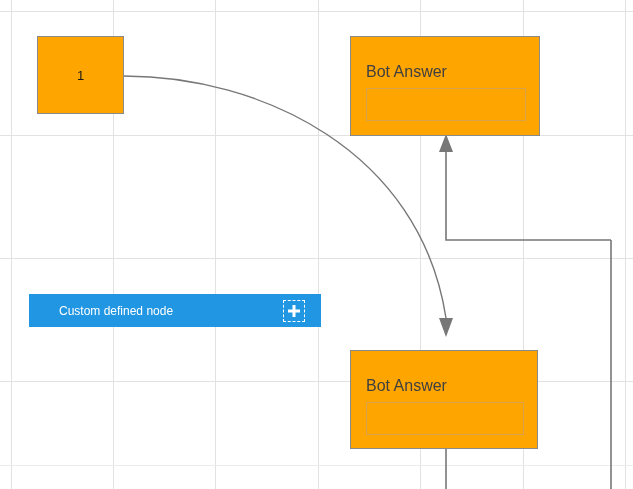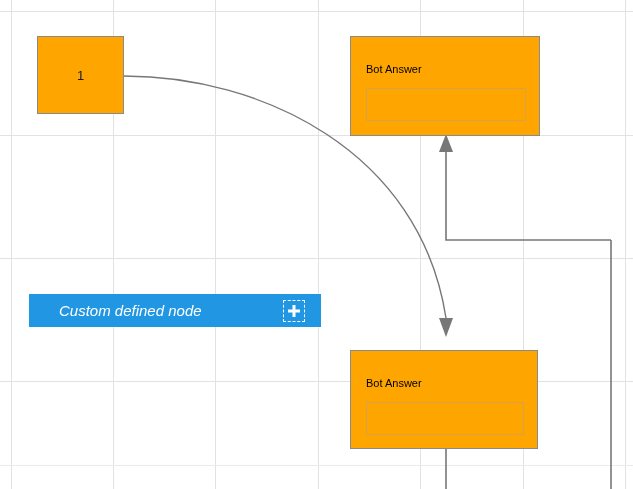--- a/index.html
+++ b/index.html
@@ -66,22 +66,22 @@
     color: #1a1a1a;
     font-family: "Liberation Sans", sans-serif;
   }
   .node-card {
     padding: 0;
   }
   .node-card .node-title {
     position: absolute;
     left: 15px;
     top: 27px;
-    font-size: 11px;
-    color: #000000;
+    font-size: 16px;
+    color: #404040;
     line-height: 1;
     white-space: nowrap;
   }
   .node-card .node-slot {
     position: absolute;
     left: 15px;
     right: 13px;
     height: 33px;
     box-sizing: border-box;
     border: 1px solid #d8a24a;
@@ -93,24 +93,23 @@
     position: absolute;
     box-sizing: border-box;
     background: #2196e3;
     display: flex;
     align-items: center;
     justify-content: space-between;
     padding: 0 16px 0 30px;
   }
   .palette-bar .palette-label {
     color: #ffffff;
-    font-size: 15px;
+    font-size: 12px;
     line-height: 1;
     white-space: nowrap;
-    font-style: italic;
   }
   .add-icon-box {
     width: 22px;
     height: 22px;
     box-sizing: border-box;
     border: 1px dashed #ffffff;
     position: relative;
     flex: 0 0 auto;
   }
   .add-icon-box::before,

